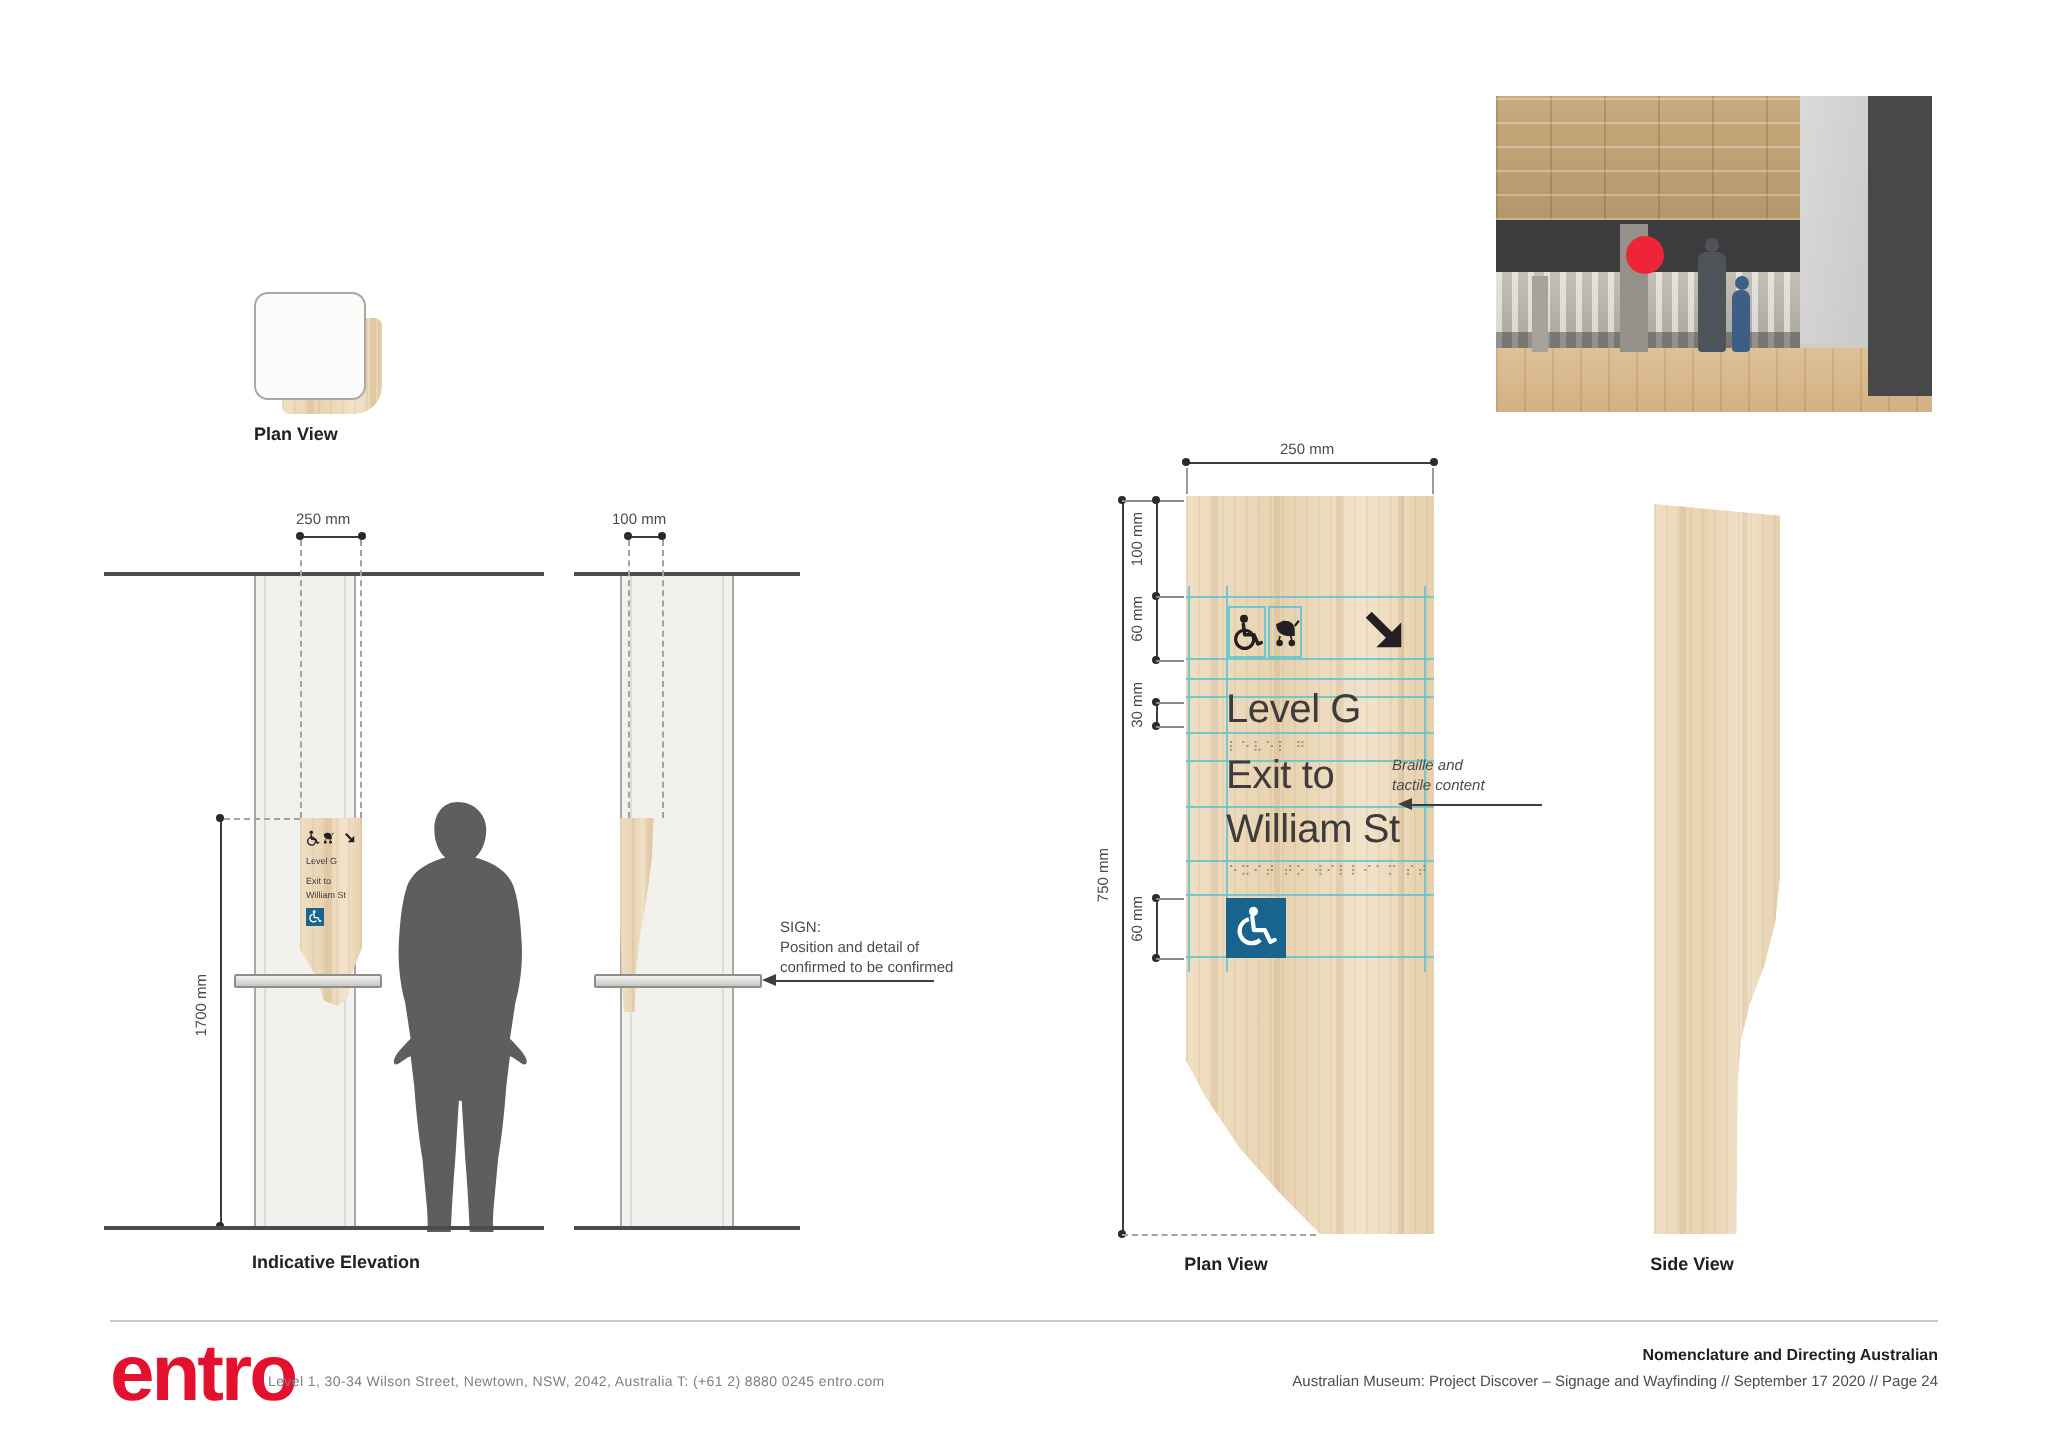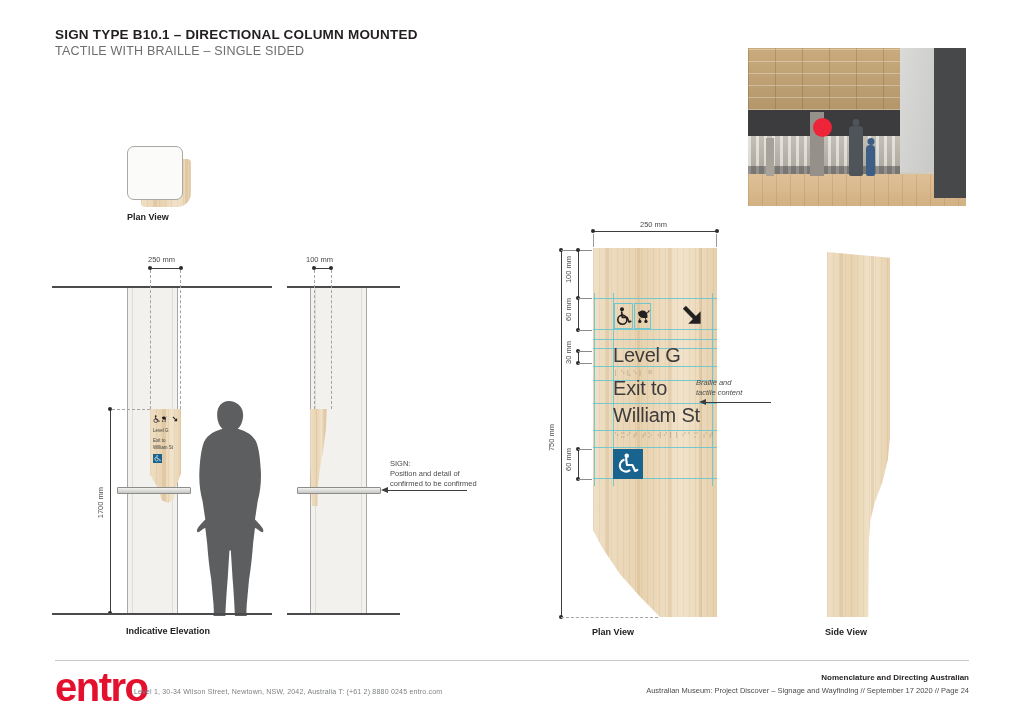--- a/index.html
+++ b/index.html
@@ -72,22 +72,20 @@
       <path d="M15.5 20 A7.2 7.2 0 1 1 8.8 7.8" fill="none" stroke="currentColor" stroke-width="2.5"></path>
     </symbol>
     <symbol id="ic-man" viewBox="0 0 90 240">
       <path d="M45 2 C37 2 32 8 32 17 C32 24 34.5 29.5 38 32.5 C27 35.5 19 41 16.5 50 C14 58 13 70 12.5 80 C12 92 13.5 103 16 112 L19 132 C17 134 12 139 10.5 142 C9 145 10 147 12.5 145.5 C14.5 144.3 17 142 19 141.5 L21 158 C22 172 23.5 186 25.5 198 L28 225 C28.3 231 28.6 234 28 238 L41 238 C41.5 228 42.3 212 43.5 198 L45.5 166 L47 166 L49 198 C50.2 212 51 228 51.5 238 L64.5 238 C63.9 234 64.2 231 64.5 225 L67 198 C69 186 70.5 172 71.5 158 L73.5 141.5 C75.5 142 78 144.3 80 145.5 C82.5 147 83.5 145 82 142 C80.5 139 75.5 134 73.5 132 L76.5 112 C79 103 80.5 92 80 80 C79.5 70 78.5 58 76 50 C73.5 41 65.5 35.5 54.5 32.5 C58 29.5 60.5 24 60.5 17 C60.5 8 53 2 45 2 Z" fill="currentColor"></path>
     </symbol>
   </defs>
 </svg>
 
 <div id="canvas">
 
-  <div class="title">SIGN TYPE B10.1 – DIRECTIONAL COLUMN MOUNTED</div>
-  <div class="subtitle">TACTILE WITH BRAILLE – SINGLE SIDED</div>
 
   <div class="photo">
     <div class="abs" style="left:0;top:0;width:152px;height:62px;
       background:
         repeating-linear-gradient(0deg, rgba(255,255,255,0.3) 0 1px, rgba(0,0,0,0) 1px 12px),
         repeating-linear-gradient(90deg, rgba(110,85,52,0.28) 0 1px, rgba(0,0,0,0) 1px 27px),
         linear-gradient(0deg,#b3966a,#c9ab7d);"></div>
     <div class="abs" style="left:0;top:62px;width:152px;height:26px;background:#3c3c3e;"></div>
     <div class="abs" style="left:0;top:88px;width:152px;height:40px;
       background:

